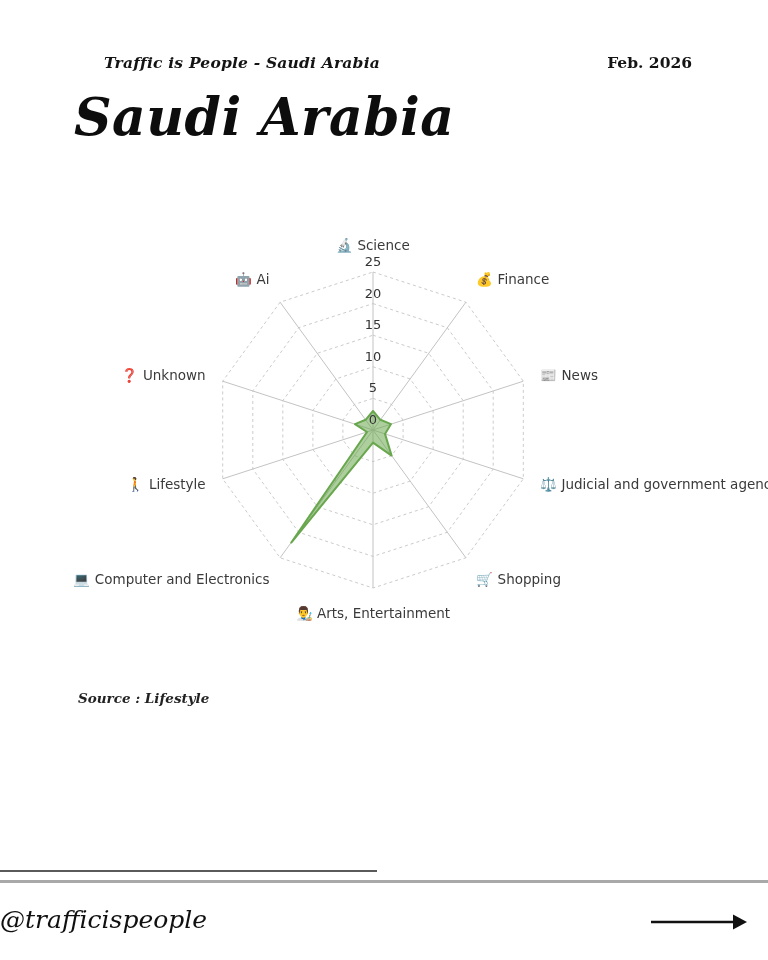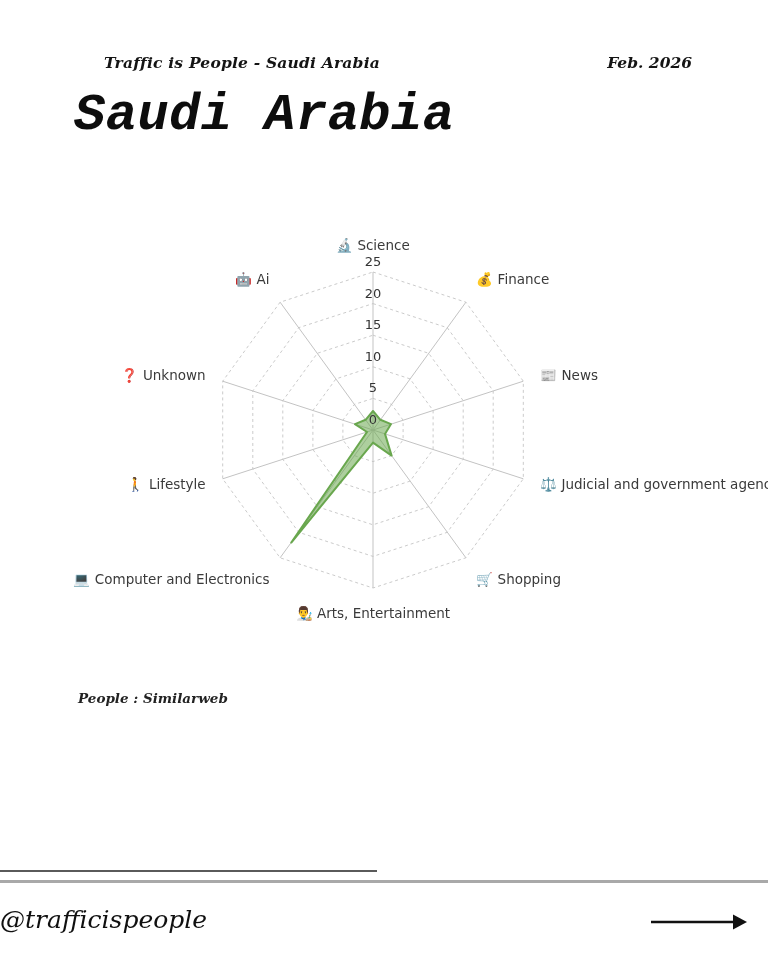--- a/index.html
+++ b/index.html
@@ -11,27 +11,27 @@
     font-family:"DejaVu Serif", serif;
     color:#111;
   }
   .brand{
     position:absolute;left:78px;top:53px;
     font-size:15.5px;font-weight:bold;font-style:italic;
     color:#141414;letter-spacing:0.2px;margin-left:26px;
   }
   .date{
     position:absolute;right:76px;top:53px;
-    font-size:15.5px;font-weight:bold;font-style:italic;
+    font-size:15.5px;font-weight:bold;
     color:#141414;
   }
   .page-title{
     position:absolute;left:74px;top:86px;
     font-size:52px;font-weight:bold;font-style:italic;
-    color:#0d0d0d;letter-spacing:0.5px;font-family:Liberation Mono, monospace;
+    color:#0d0d0d;letter-spacing:0.5px;
   }
   #radar-svg{position:absolute;left:0;top:0;}
   .source-label{
     position:absolute;left:78px;top:690px;
     font-size:13.5px;font-style:italic;font-weight:600;
     color:#222;
   }
   .divider-dark{
     position:absolute;left:0;top:870px;width:377px;height:2px;
     background:#5a5a5a;
@@ -86,21 +86,21 @@
     <text x="540.4" y="380.1" text-anchor="start" font-size="13.5" fill="#3a3a3a" font-family="&quot;DejaVu Sans&quot;, sans-serif">📰 News</text>
     <text x="540.4" y="488.9" text-anchor="start" font-size="13.5" fill="#3a3a3a" font-family="&quot;DejaVu Sans&quot;, sans-serif">⚖️ Judicial and government agencies</text>
     <text x="476.5" y="584.4" text-anchor="start" font-size="13.5" fill="#3a3a3a" font-family="&quot;DejaVu Sans&quot;, sans-serif">🛒 Shopping</text>
     <text x="373.0" y="618.0" text-anchor="middle" font-size="13.5" fill="#3a3a3a" font-family="&quot;DejaVu Sans&quot;, sans-serif">👨‍🎨 Arts, Entertainment</text>
     <text x="269.5" y="584.4" text-anchor="end" font-size="13.5" fill="#3a3a3a" font-family="&quot;DejaVu Sans&quot;, sans-serif">💻 Computer and Electronics</text>
     <text x="205.6" y="488.9" text-anchor="end" font-size="13.5" fill="#3a3a3a" font-family="&quot;DejaVu Sans&quot;, sans-serif">🚶 Lifestyle</text>
     <text x="205.6" y="380.1" text-anchor="end" font-size="13.5" fill="#3a3a3a" font-family="&quot;DejaVu Sans&quot;, sans-serif">❓ Unknown</text>
     <text x="269.5" y="283.6" text-anchor="end" font-size="13.5" fill="#3a3a3a" font-family="&quot;DejaVu Sans&quot;, sans-serif">🤖 Ai</text>
   </svg>
 
-<div class="source-label">People : Similarweb</div>
+<div class="source-label">Source : Lifestyle</div>
 
 <div class="divider-dark"></div>
 <div class="divider-light"></div>
 <div class="handle">@trafficispeople</div>
 
 <svg class="arrow-wrap" viewBox="0 0 100 26">
   <line x1="3" y1="13" x2="86" y2="13" stroke="#111" stroke-width="2.6"></line>
   <polygon points="85,5.5 99,13 85,20.5" fill="#111"></polygon>
 </svg>
 

